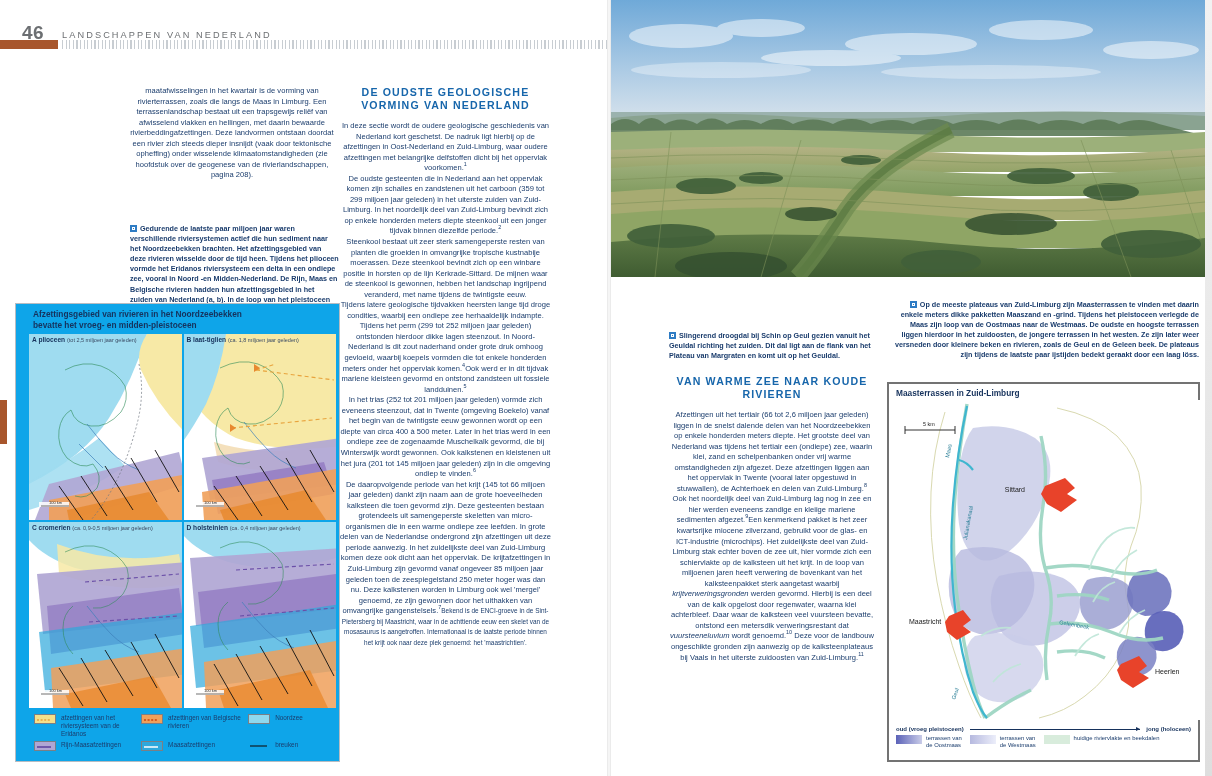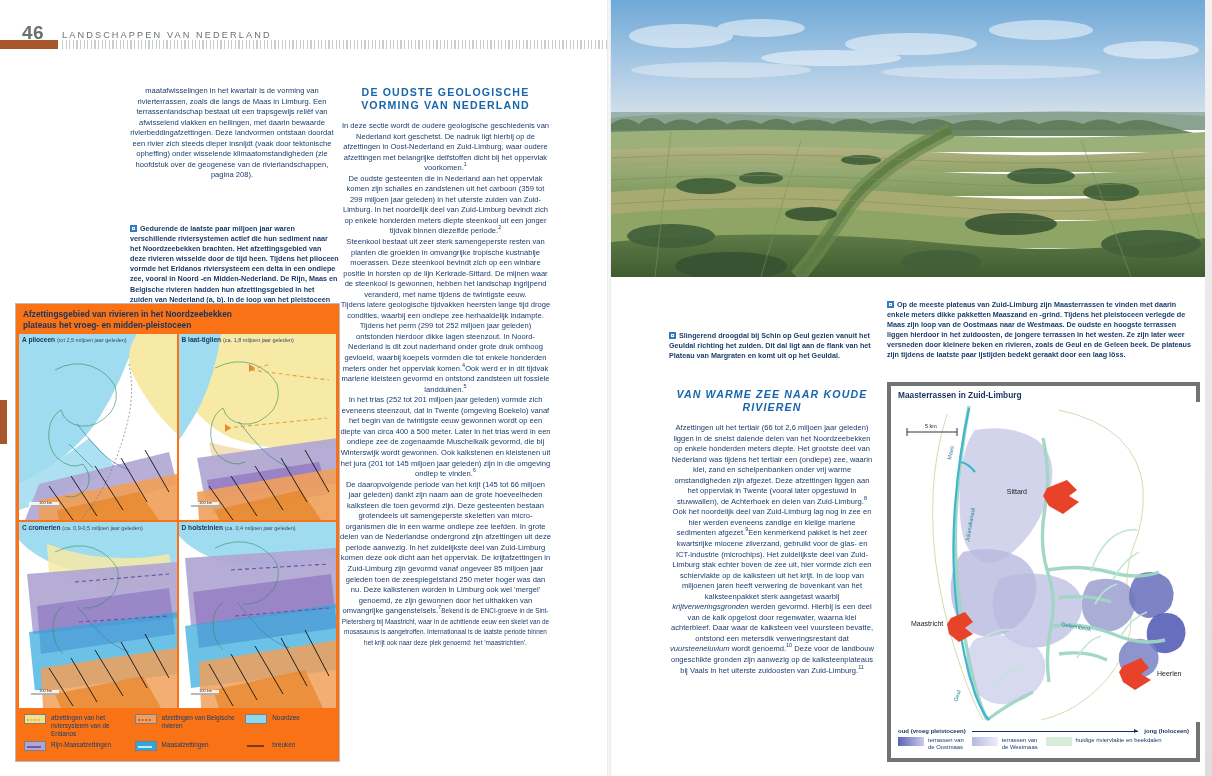--- a/index.html
+++ b/index.html
@@ -131,22 +131,23 @@
     left: 2px; top: 2px;
     width: 3px; height: 3px;
     border: 1px solid #ffffff;
     box-sizing: border-box;
   }
 
   
   .figbox {
     position: absolute;
     border: 1px solid #b7bcc2;
-    background: #f97316;
+    background: #0ea5e9;
     box-sizing: border-box;
+    padding-left: 10px;
   }
   .fig-title {
     font-size: 8.3px;
     font-weight: 700;
     color: #16325c;
     line-height: 11px;
     padding: 5px 7px 3px 7px;
   }
   .panel-grid {
     position: relative;
@@ -207,21 +208,21 @@
   
   .photo {
     position: absolute;
     overflow: hidden;
   }
   .photo svg { display: block; }
 
   
   .mapbox {
     position: absolute;
-    border: 4px solid #737373;
+    border: 2px solid #737373;
     box-sizing: border-box;
     background: #ffffff;
   }
   .map-title {
     font-size: 8.3px;
     font-weight: 700;
     color: #16325c;
     padding: 4px 0 2px 7px;
   }
   .map-body { position: relative; }
@@ -290,21 +291,21 @@
     <p><span>De oudste gesteenten die in Nederland aan het oppervlak komen zijn schalies en zandstenen uit het carboon (359 tot 299 miljoen jaar geleden) in het uiterste zuiden van Zuid-Limburg. In het noordelijk deel van Zuid-Limburg bevindt zich op enkele honderden meters diepte steenkool uit een jonger tijdvak binnen diezelfde periode.</span><sup>2</sup></p>
     <p>Steenkool bestaat uit zeer sterk samengeperste resten van planten die groeiden in omvangrijke tropische kustnabije moerassen. Deze steenkool bevindt zich op een winbare positie in horsten op de lijn Kerkrade-Sittard. De mijnen waar de steenkool is gewonnen, hebben het landschap ingrijpend veranderd, met name tijdens de twintigste eeuw.</p>
     <p><span>Tijdens latere geologische tijdvakken heersten lange tijd droge condities, waarbij een ondiepe zee herhaaldelijk indampte. Tijdens het perm (299 tot 252 miljoen jaar geleden) ontstonden hierdoor dikke lagen steenzout. In Noord-Nederland is dit zout naderhand onder grote druk omhoog gevloeid, waarbij koepels vormden die tot enkele honderden meters onder het oppervlak komen.</span><sup>4</sup><span>Ook werd er in dit tijdvak mariene kleisteen gevormd en ontstond zandsteen uit fossiele landduinen.</span><sup>5</sup></p>
     <p><span>In het trias (252 tot 201 miljoen jaar geleden) vormde zich eveneens steenzout, dat in Twente (omgeving Boekelo) vanaf het begin van de twintigste eeuw gewonnen wordt op een diepte van circa 400 à 500 meter. Later in het trias werd in een ondiepe zee de zogenaamde Muschelkalk gevormd, die bij Winterswijk wordt gewonnen. Ook kalkstenen en kleistenen uit het jura (201 tot 145 miljoen jaar geleden) zijn in die omgeving ondiep te vinden.</span><sup>6</sup></p>
     <p><span>De daaropvolgende periode van het krijt (145 tot 66 miljoen jaar geleden) dankt zijn naam aan de grote hoeveelheden kalksteen die toen gevormd zijn. Deze gesteenten bestaan grotendeels uit samengeperste skeletten van micro-organismen die in een warme ondiepe zee leefden. In grote delen van de Nederlandse ondergrond zijn afzettingen uit deze periode aanwezig. In het zuidelijkste deel van Zuid-Limburg komen deze ook dicht aan het oppervlak. De krijtafzettingen in Zuid-Limburg zijn gevormd vanaf ongeveer 85 miljoen jaar geleden toen de zeespiegelstand 250 meter hoger was dan nu. Deze kalkstenen worden in Limburg ook wel 'mergel' genoemd, ze zijn gewonnen door het uithakken van omvangrijke gangenstelsels.</span><sup>7</sup><span class="sc">Bekend is de ENCI-groeve in de Sint-Pietersberg bij Maastricht, waar in de achttiende eeuw een skelet van de mosasaurus is aangetroffen. Internationaal is de laatste periode binnen het krijt ook naar deze plek genoemd: het 'maastrichtien'.</span></p>
   </div>
 
   <div class="figbox" style="left:15px; top:303px; width:325px; height:459px;">
     <div class="fig-title">
       <div>Afzettingsgebied van rivieren in het Noordzeebekken</div>
-      <div>plateaus het vroeg- en midden-pleistoceen</div>
+      <div>bevatte het vroeg- en midden-pleistoceen</div>
     </div>
 
     <div class="panel-grid">
 
       <div class="panel">
         <div class="panel-label">
           <span>A</span>
           <span>plioceen</span>
           <span class="sub">(tot 2,5 miljoen jaar geleden)</span>
         </div>
@@ -598,26 +599,26 @@
         <path d="M470,140 L520,277"></path>
           <path d="M560,150 L590,240"></path>
       </g>
     </svg>
   </div>
 
   <div class="caption" style="left:669px; top:288px; width:206px;margin-top:43px;">
     <span class="capicon"></span><span>Slingerend droogdal bij Schin op Geul gezien vanuit het Geuldal richting het zuiden. Dit dal ligt aan de flank van het Plateau van Margraten en komt uit op het Geuldal.</span>
   </div>
 
-  <div class="caption" style="left:887px; top:300px; width:312px;">
+  <div class="caption" style="left:887px; top:300px; width:312px;text-align:right;">
     <span class="capicon"></span><span>Op de meeste plateaus van Zuid-Limburg zijn Maasterrassen te vinden met daarin enkele meters dikke pakketten Maaszand en -grind. Tijdens het pleistoceen verlegde de Maas zijn loop van de Oostmaas naar de Westmaas. De oudste en hoogste terrassen liggen hierdoor in het zuidoosten, de jongere terrassen in het westen. Ze zijn later weer versneden door kleinere beken en rivieren, zoals de Geul en de Geleen beek. De plateaus zijn tijdens de laatste paar ijstijden bedekt geraakt door een laag löss.</span>
   </div>
 
   <div class="col" style="left:669px; top:358px; width:206px;">
-    <h2 class="section" style="margin-top:30px;font-style:italic;">VAN WARME ZEE NAAR KOUDE RIVIEREN</h2>
+    <h2 class="section" style="margin-top:17px;">VAN WARME ZEE NAAR KOUDE RIVIEREN</h2>
     <p><span>Afzettingen uit het tertiair (66 tot 2,6 miljoen jaar geleden) liggen in de snelst dalende delen van het Noordzeebekken op enkele honderden meters diepte. Het grootste deel van Nederland was tijdens het tertiair een (ondiepe) zee, waarin klei, zand en schelpenbanken onder vrij warme omstandigheden zijn afgezet. Deze afzettingen liggen aan het oppervlak in Twente (vooral later opgestuwd in stuwwallen), de Achterhoek en delen van Zuid-Limburg.</span><sup>8</sup></p>
     <p><span>Ook het noordelijk deel van Zuid-Limburg lag nog in zee en hier werden eveneens zandige en kleiige mariene sedimenten afgezet.</span><sup>9</sup><span>Een kenmerkend pakket is het zeer kwartsrijke miocene zilverzand, gebruikt voor de glas- en ICT-industrie (microchips). Het zuidelijkste deel van Zuid-Limburg stak echter boven de zee uit, hier vormde zich een schiervlakte op de kalksteen uit het krijt. In de loop van miljoenen jaren heeft verwering de bovenkant van het kalksteenpakket sterk aangetast waarbij </span><em>krijtverweringsgronden</em><span> werden gevormd. Hierbij is een deel van de kalk opgelost door regenwater, waarna klei achterbleef. Daar waar de kalksteen veel vuursteen bevatte, ontstond een metersdik verweringsrestant dat </span><em>vuursteeneluvium</em><span> wordt genoemd.</span><sup>10</sup><span> Deze voor de landbouw ongeschikte gronden zijn aanwezig op de kalksteenplateaus bij Vaals in het uiterste zuidoosten van Zuid-Limburg.</span><sup>11</sup></p>
   </div>
 
   <div class="mapbox" style="left:887px; top:382px; width:313px; height:380px;">
     <div class="map-title">Maasterrassen in Zuid-Limburg</div>
 
     <div class="map-body">
       <svg width="311" height="320" viewBox="0 0 311 320">
         <rect x="0" y="0" width="311" height="320" fill="#ffffff"></rect>

